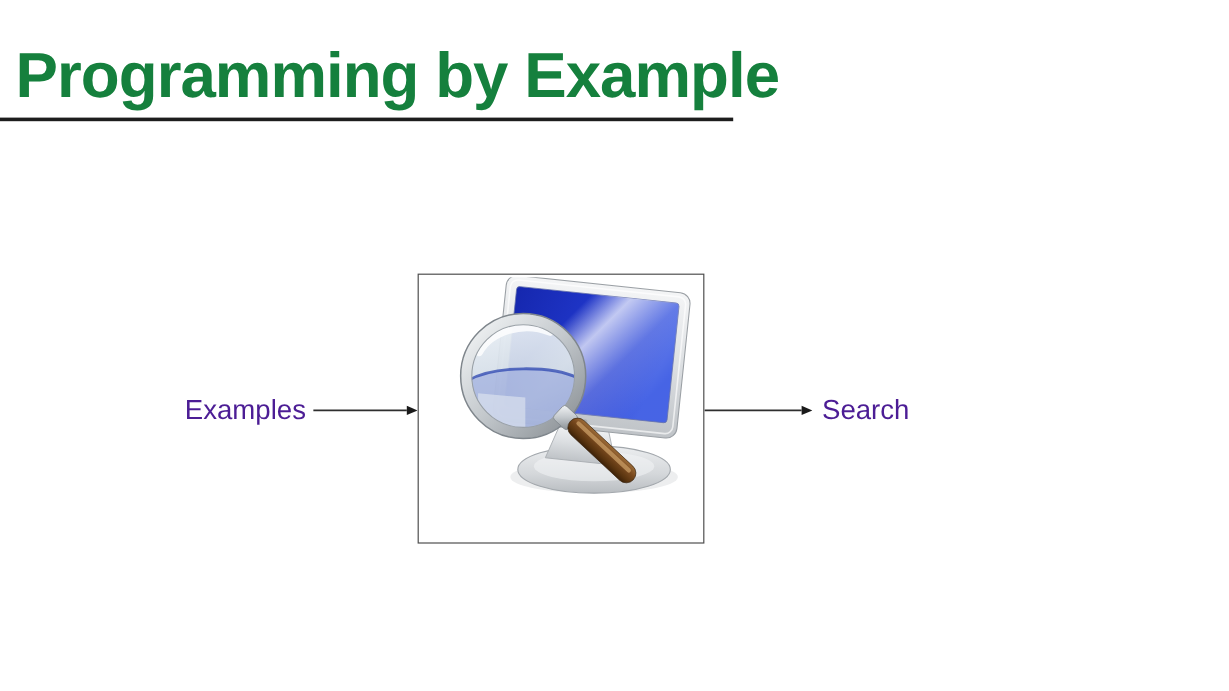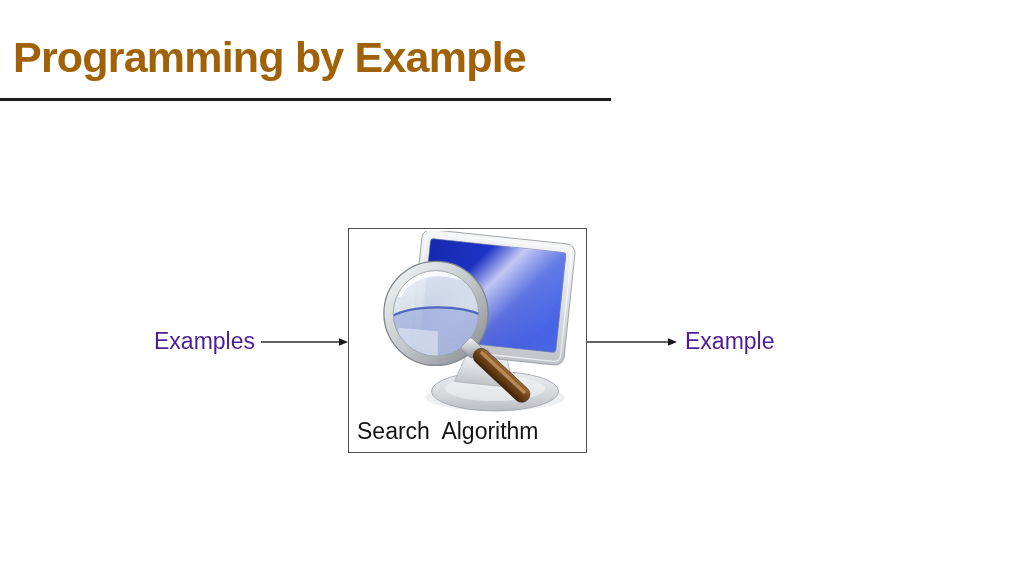--- a/index.html
+++ b/index.html
@@ -12,24 +12,24 @@
     position: relative;
     width: 1024px;
     height: 576px;
     background: #ffffff;
     overflow: hidden;
   }
   .slide-title {
     position: absolute;
     left: 13px;
     top: 33px;
-    font-size: 43px;
+    font-size: 53px;
     font-weight: 700;
     letter-spacing: -0.8px;
-    color: #a16207;
+    color: #15803d;
     white-space: nowrap;
   }
   .title-rule {
     position: absolute;
     left: 0;
     top: 98px;
     width: 611px;
     height: 3px;
     background: #1d1d1d;
   }
@@ -159,23 +159,22 @@
       <circle cx="82" cy="92" r="47.8" fill="none" stroke="#99a0a6" stroke-width="1"></circle>
 
       <g transform="rotate(43 121 131)">
         <rect x="112" y="122" width="18" height="17" rx="3" fill="url(#rimG)" stroke="#858b90" stroke-width="0.8"></rect>
       </g>
       <g transform="rotate(43 126 134)">
         <rect x="126" y="125" width="80" height="18" rx="9" fill="url(#handleG)" stroke="#331d08" stroke-width="0.6"></rect>
         <rect x="131" y="128.5" width="68" height="4" rx="2" fill="#c99e66" opacity="0.75"></rect>
       </g>
     </svg>
-    <div class="algo-label">Search  Algorithm</div>
   </div>
 
   <svg class="arrow arrow-right" viewBox="0 0 90 12" xmlns="http://www.w3.org/2000/svg">
     <line x1="0" y1="6" x2="81" y2="6" stroke="#2e2e2e" stroke-width="1.5"></line>
     <polygon points="81,2.2 90,6 81,9.8" fill="#1a1a1a"></polygon>
   </svg>
 
-  <div class="flow-label label-program">Example</div>
+  <div class="flow-label label-program">Search</div>
 
 </div>
 
 </body></html>

